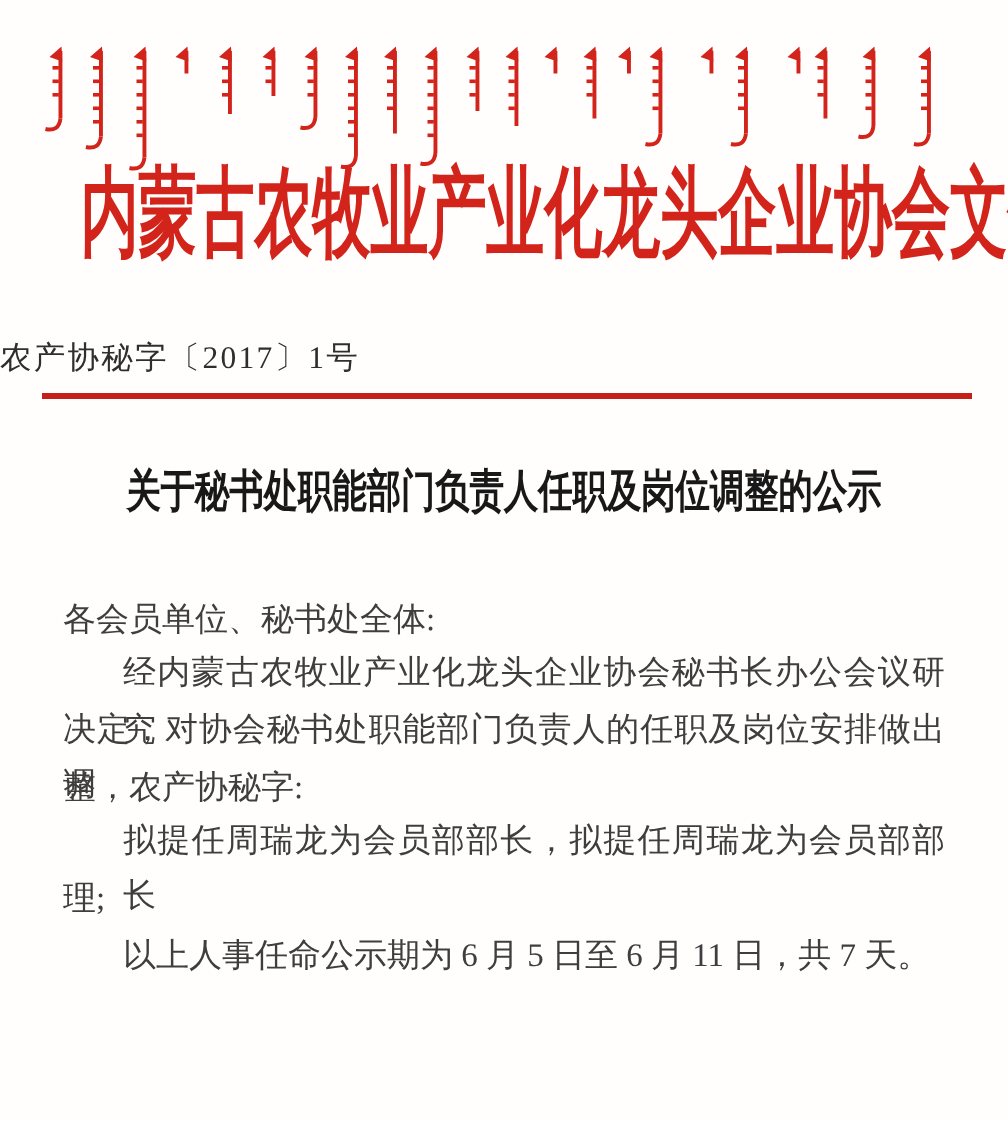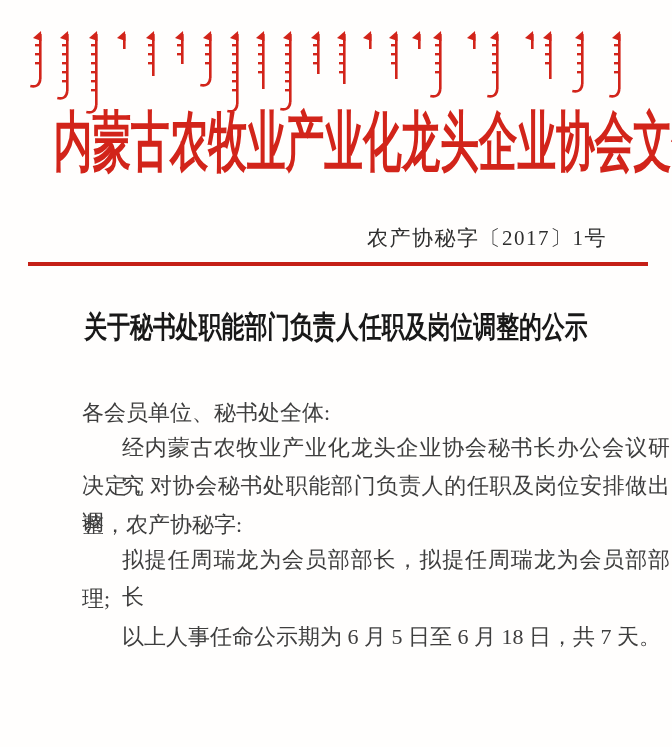--- a/index.html
+++ b/index.html
@@ -12,37 +12,37 @@
   .banner { position:absolute; left:26px; top:30px; width:624px; height:100px; }
 
   .org-title {
     position:absolute; top:100px; left:0; width:672px; height:86px;
     line-height:86px; text-align:center; white-space:nowrap;
     font-size:46px; font-weight:900; color:#d2241a;
     transform:scale(0.84,1.42); transform-origin:50% 50%;
     letter-spacing:0px;
   }
   .doc-number {
-    position:absolute; top:224px; left:11px; width:596px;
-    text-align:right; font-size:21px; color:#2e2e2e;
+    position:absolute; top:224px; left:0; width:596px;
+    text-align:left; font-size:21px; color:#2e2e2e;
     letter-spacing:1.5px; white-space:nowrap;
   }
   .red-rule {
     position:absolute; top:262px; left:28px; width:620px; height:4px;
     background:#c52017;
   }
   .doc-heading {
     position:absolute; top:308px; left:0; width:672px; height:40px;
     line-height:40px; text-align:center; white-space:nowrap;
     font-size:26px; font-weight:bold; color:#181818;
     transform:scale(0.88,1.15); transform-origin:50% 50%;
   }
   .doc-body {
     position:absolute; top:394px; left:42px; width:588px;
-    font-size:22px; color:#3e3e3e;margin-left:40px;
+    font-size:22px; color:#3e3e3e;
   }
   .body-line {
     height:37.3px; line-height:37.3px;
     text-align:left; overflow:visible; white-space:nowrap;
   }
   .body-line.fill {
     text-align:justify; text-align-last:justify; white-space:normal;font-family:Liberation Mono, monospace;
   }
   .body-line.indent { padding-left:40px; }
 </style>
@@ -227,16 +227,16 @@
 
   <div class="doc-heading">关于秘书处职能部门负责人任职及岗位调整的公示</div>
 
   <div class="doc-body">
       <div class="body-line">各会员单位、秘书处全体:</div>
       <div class="body-line indent fill">经内蒙古农牧业产业化龙头企业协会秘书长办公会议研究</div>
       <div class="body-line fill">决定，对协会秘书处职能部门负责人的任职及岗位安排做出调</div>
       <div class="body-line">整，农产协秘字:</div>
       <div class="body-line indent fill">拟提任周瑞龙为会员部部长，拟提任周瑞龙为会员部部长</div>
       <div class="body-line">理;</div>
-      <div class="body-line indent">以上人事任命公示期为 6 月 5 日至 6 月 18 日，共 7 天。</div>
+      <div class="body-line indent">以上人事任命公示期为 6 月 5 日至 6 月 11 日，共 7 天。</div>
     </div>
 
 </div>
 
 </body></html>

